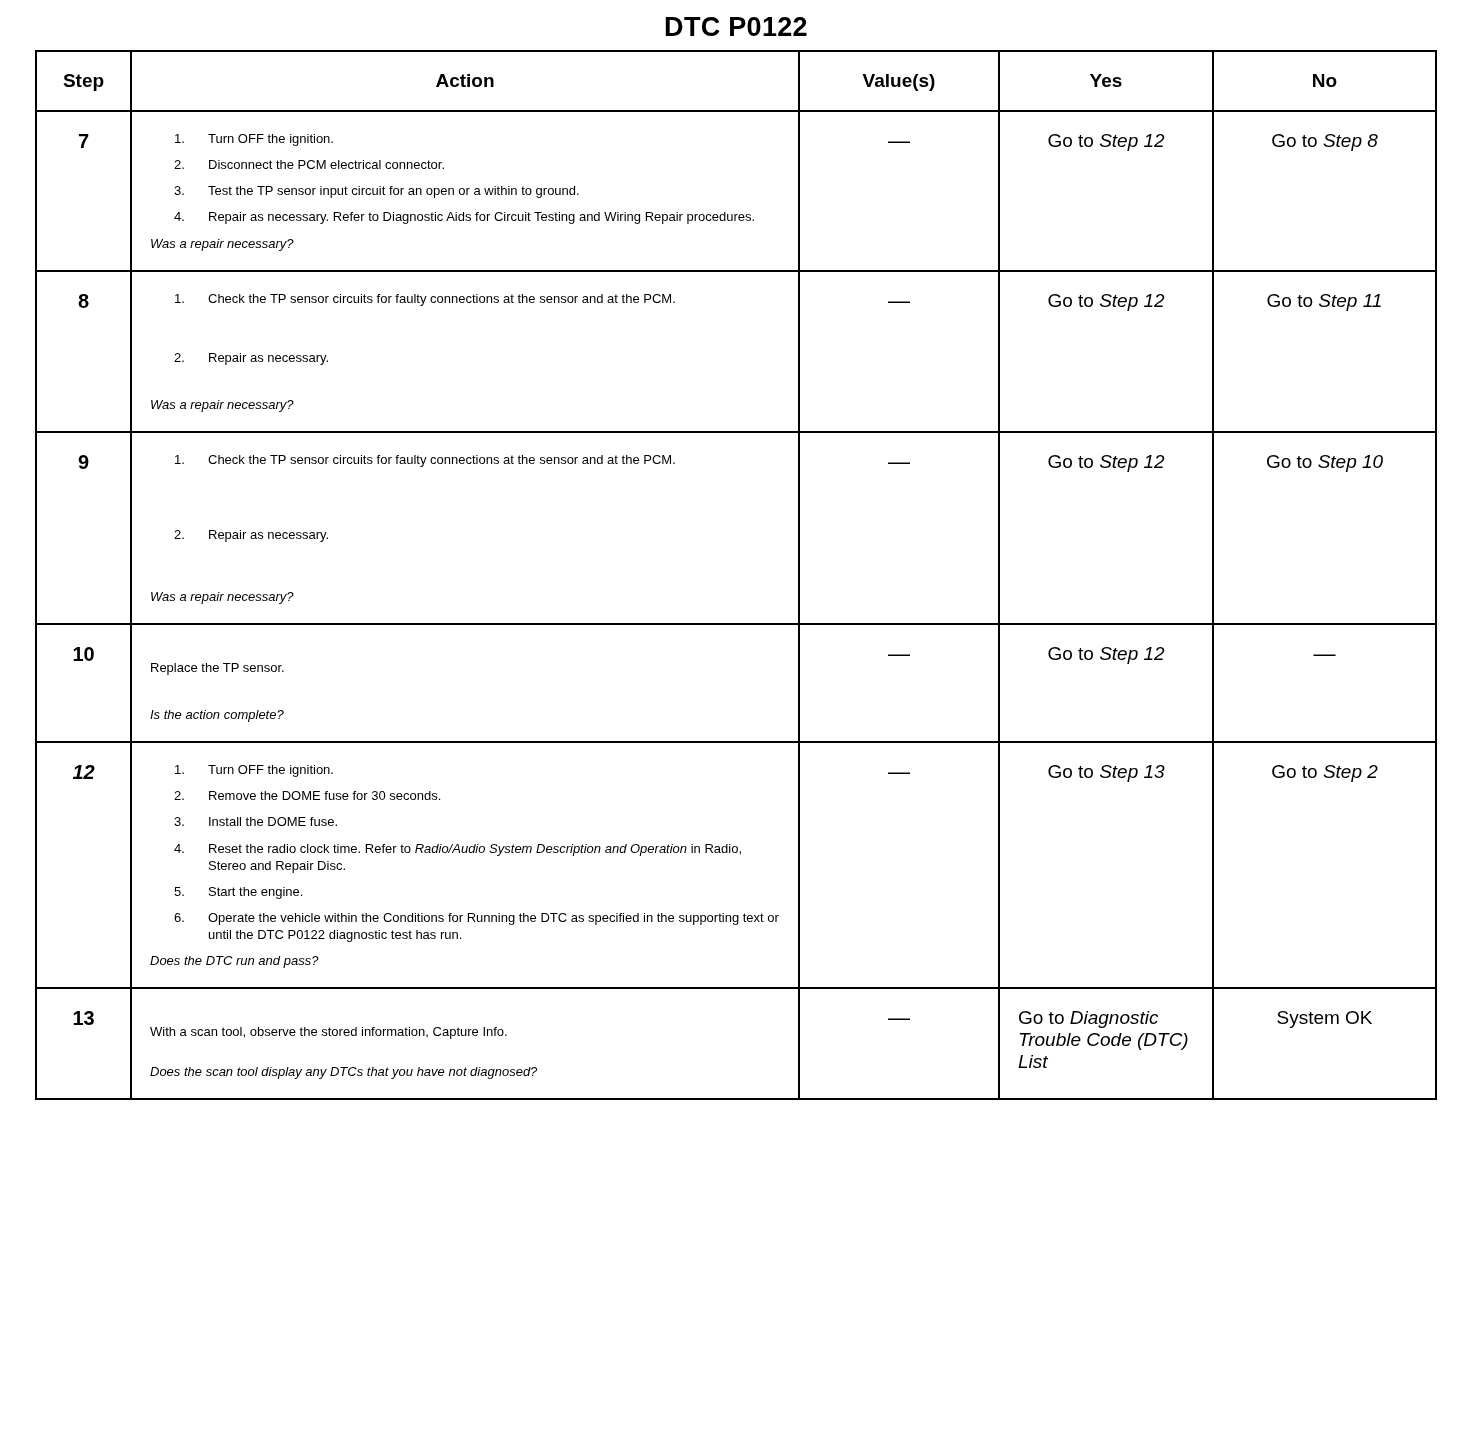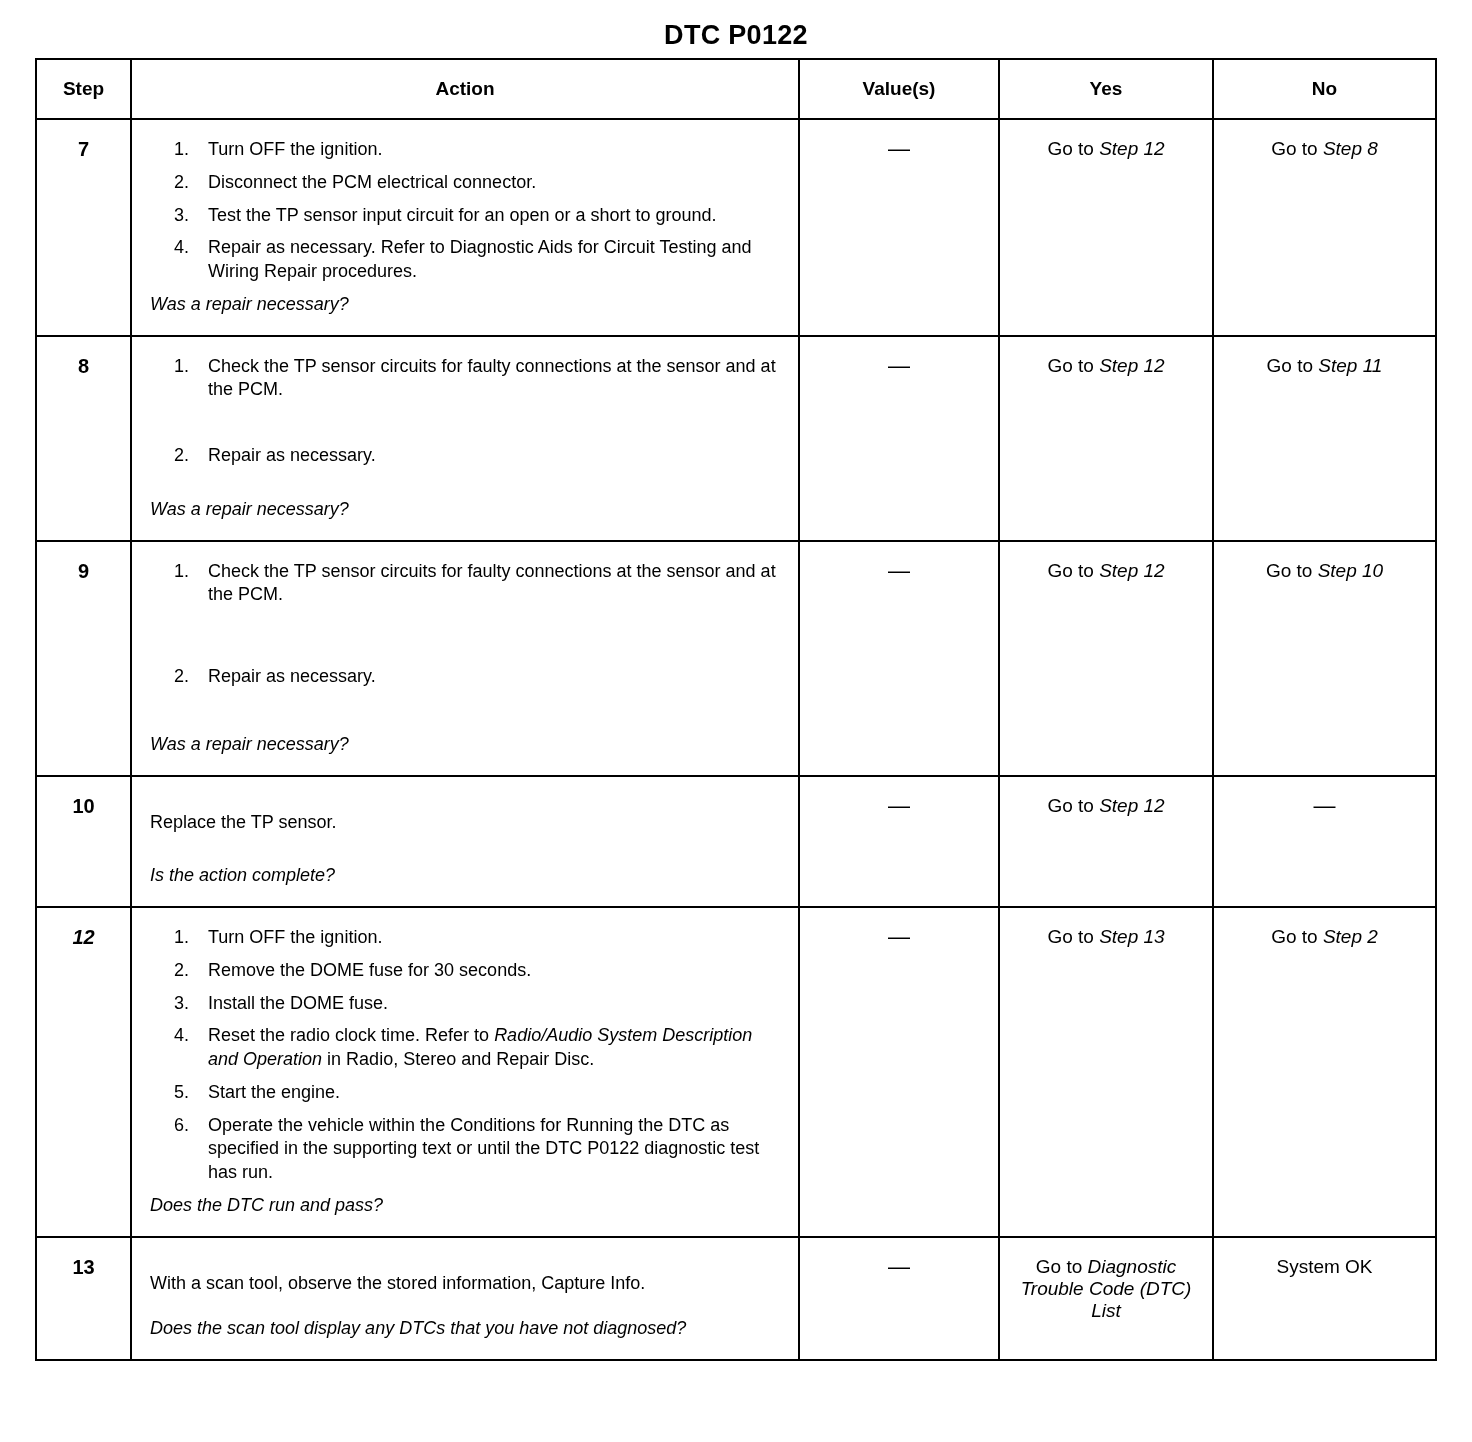--- a/index.html
+++ b/index.html
@@ -20,21 +20,21 @@
     height: 1442px;
     box-sizing: border-box;
     padding: 0;
     position: relative;
   }
   .doc-title {
     text-align: center;
     font-size: 27px;
     font-weight: bold;
     letter-spacing: 0.3px;
-    padding-top: 20px;
+    padding-top: 12px;
     padding-bottom: 7px;
   }
   table.dtc {
     border-collapse: collapse;
     width: 1400px;
     margin: 0 auto;
     table-layout: fixed;
   }
   table.dtc td, table.dtc th {
     border: 2px solid #000000;
@@ -58,34 +58,33 @@
 
   .step-cell {
     text-align: center;
     font-size: 20px;
     font-weight: bold;
     vertical-align: middle;
   }
   .step-cell.italic { font-style: italic; }
 
   .action-cell {
-    font-size: 18px;
+    font-size: 13px;
     line-height: 1.32;
     padding: 8px 8px 8px 10px;
   }
   .value-cell {
     text-align: center;
     vertical-align: middle;
     font-size: 22px;
   }
   .dash { font-size: 22px; line-height: 1; }
 
   .yesno-cell {
     font-size: 19px;
-    text-align: center;
     position: relative;
     padding: 8px 6px;
   }
   .yesno-inner {
     height: 100%;
     display: flex;
     flex-direction: column;
     justify-content: flex-end;
     align-items: center;
   }
@@ -145,21 +144,21 @@
       </tr>
     </thead>
     <tbody>
 
       <tr>
         <td class="step-cell">7</td>
         <td class="action-cell">
           <ol class="steps">
             <li>Turn OFF the ignition.</li>
             <li>Disconnect the PCM electrical connector.</li>
-            <li>Test the TP sensor input circuit for an open or a short to ground.</li>
+            <li>Test the TP sensor input circuit for an open or a within to ground.</li>
             <li>Repair as necessary. Refer to Diagnostic Aids for Circuit Testing and Wiring Repair procedures.</li>
           </ol>
           <div class="tail-q">Was a repair necessary?</div>
         </td>
         <td class="value-cell">
           <div class="dash">—</div>
         </td>
         <td class="yesno-cell">
           <div class="yesno-inner">
             <div class="goto"><span>Go to </span><i>Step 12</i></div>

